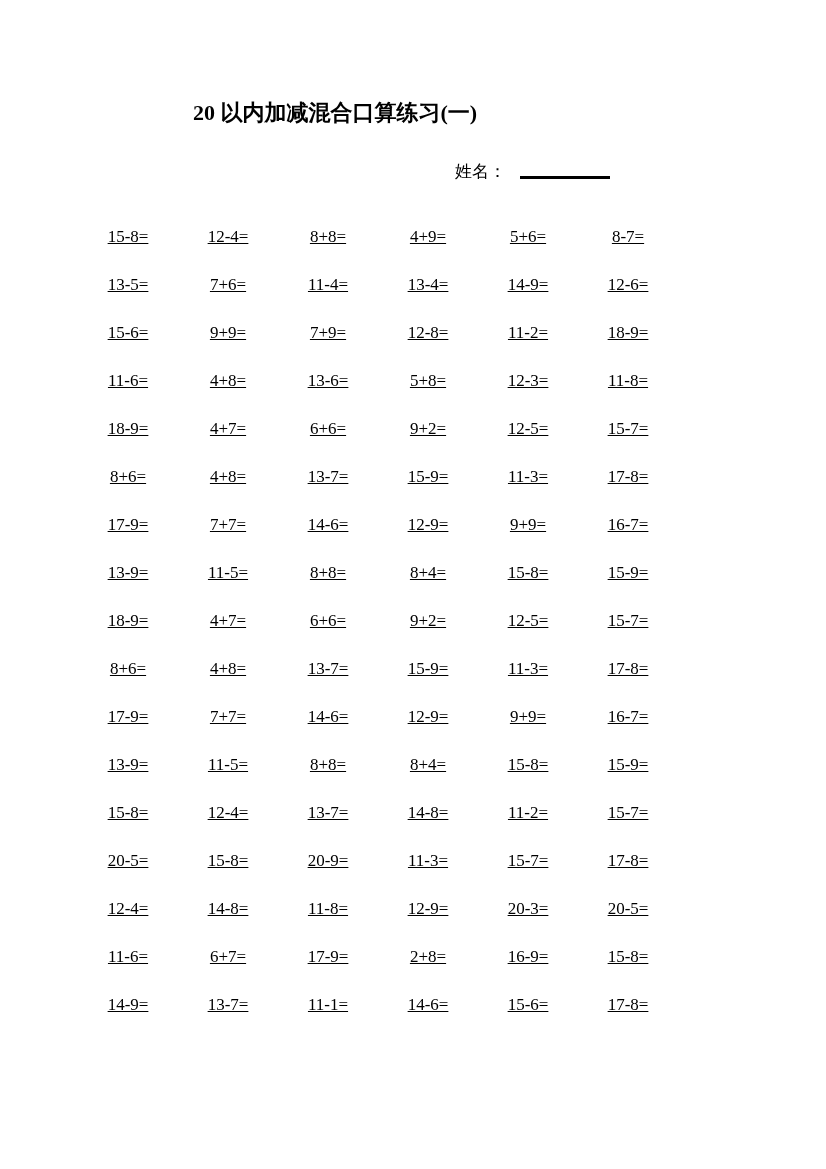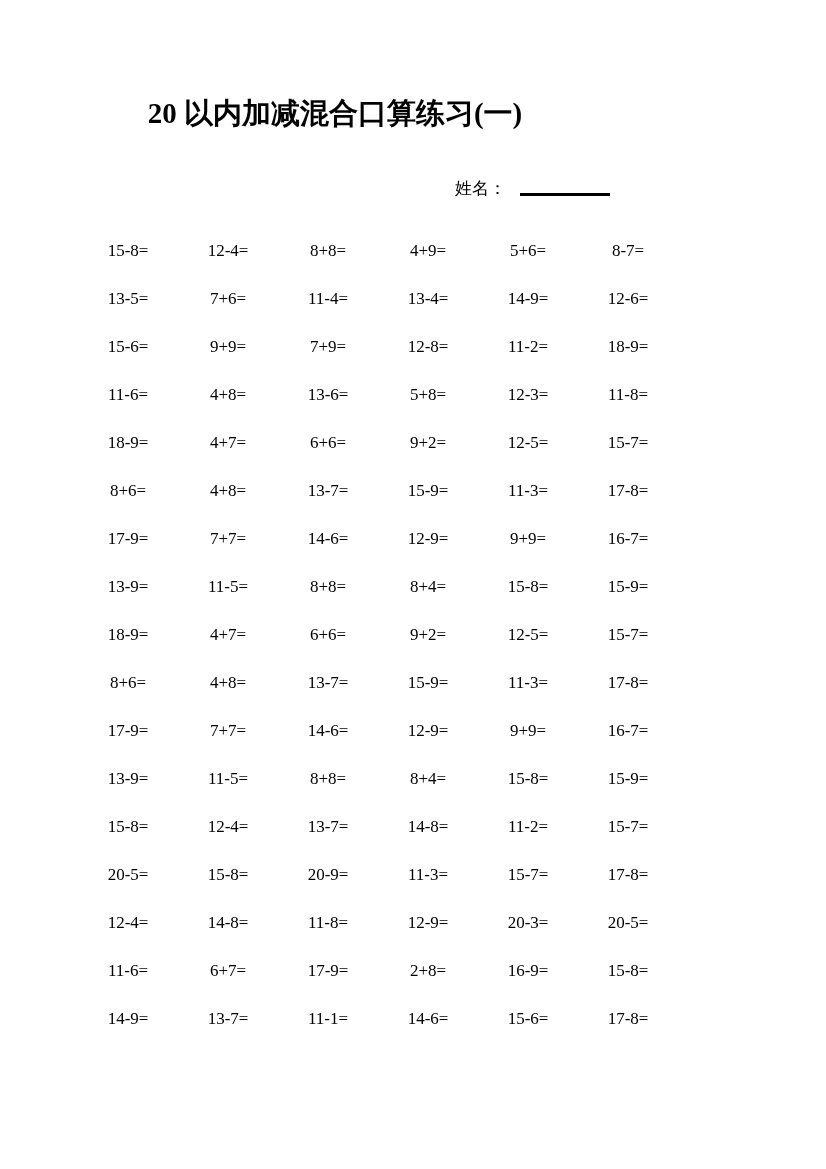--- a/index.html
+++ b/index.html
@@ -26,32 +26,32 @@
     background: #ffffff;
   }
 
   
   #page-title {
     position: absolute;
     left: 0;
     top: 96px;
     width: 670px;
     text-align: center;
-    font-size: 29px;
+    font-size: 22px;
     font-weight: bold;
     letter-spacing: 0px;
     line-height: 34px;
     white-space: nowrap;
   }
 
   
   #name-field {
     position: absolute;
     left: 455px;
-    top: 175px;
+    top: 158px;
     width: 230px;
     height: 28px;
     display: flex;
     align-items: center;
   }
   #name-label {
     font-size: 17px;
     line-height: 24px;
     white-space: nowrap;
     margin-right: 14px;
@@ -67,21 +67,22 @@
   
   #problem-grid {
     position: absolute;
     left: 78px;
     top: 213px;
     width: 600px;
   }
   .problem-row {
     display: flex;
     height: 48px;
-    align-items: flex-end;
+    align-items: center;
+    text-decoration: underline;
   }
   .problem-cell {
     width: 100px;
     flex: 0 0 100px;
     text-align: center;
     font-size: 17px;
     line-height: 20px;
     white-space: nowrap;
   }
 </style>

